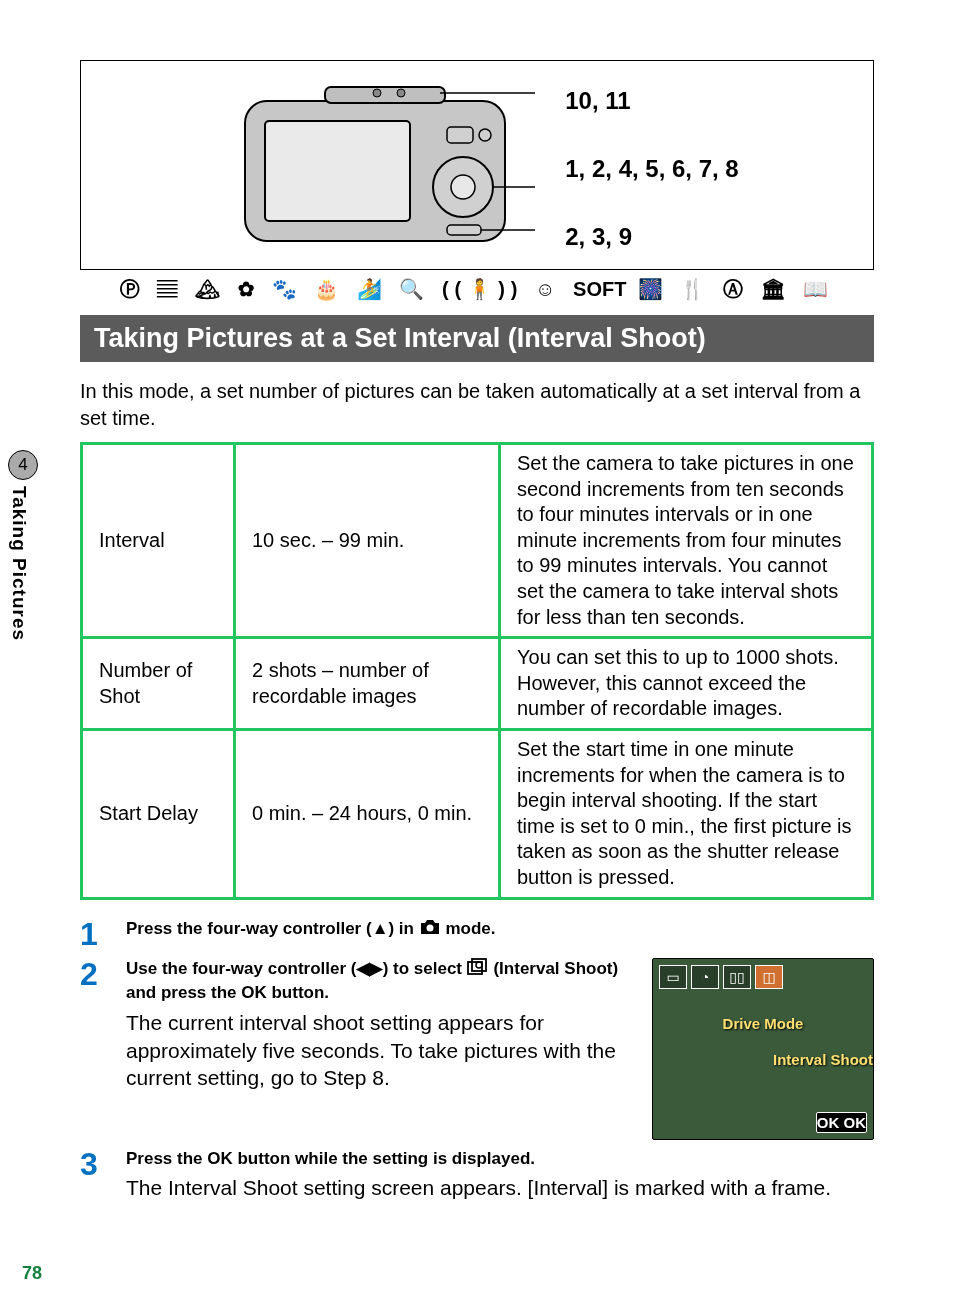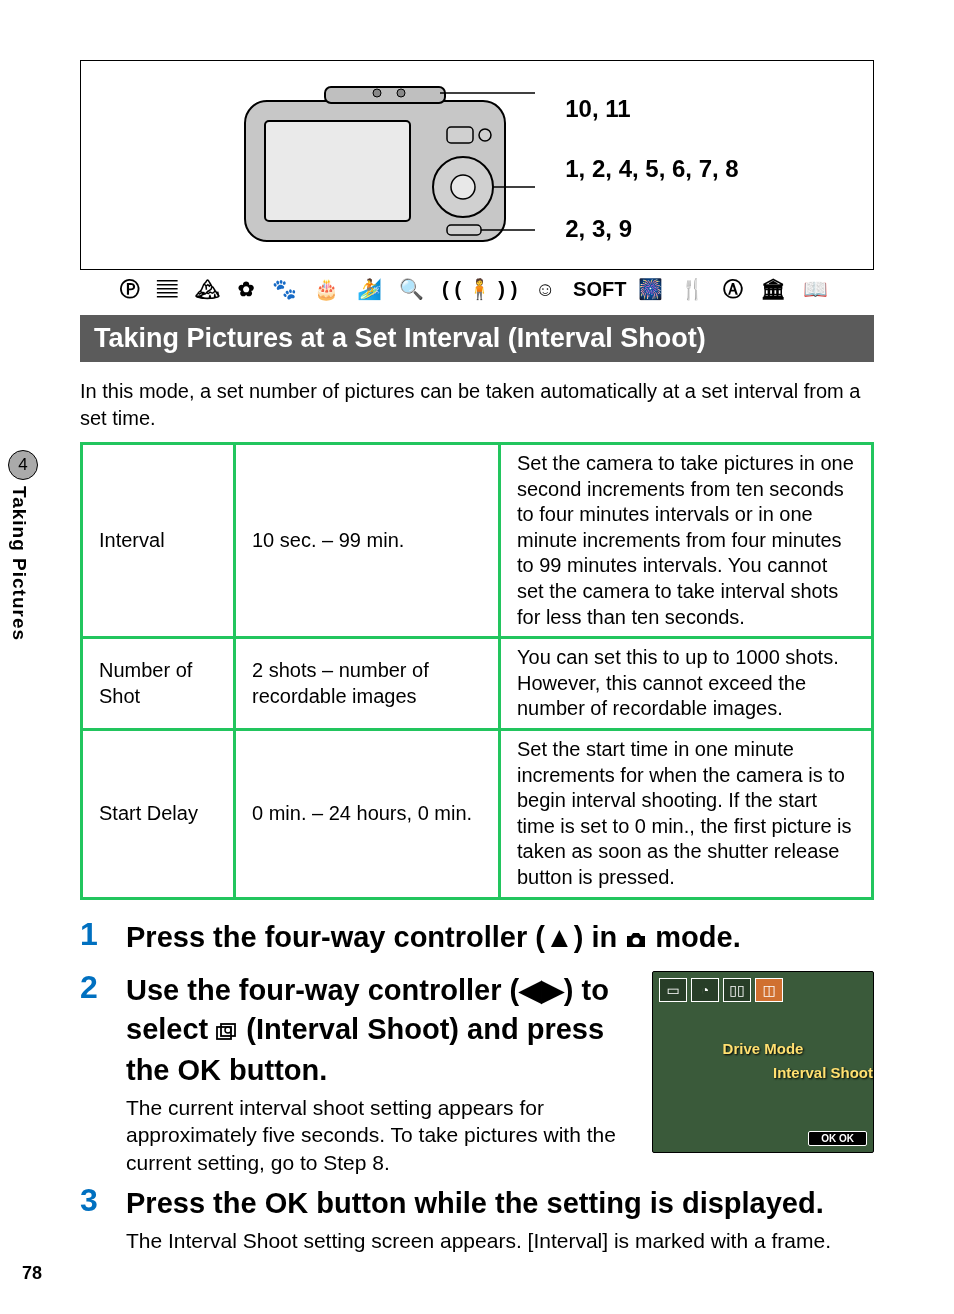--- a/index.html
+++ b/index.html
@@ -1,45 +1,45 @@
 <!DOCTYPE html>
 <html><head>
 <meta charset="utf-8">
 <style>
   html,body{margin:0;padding:0;background:#fff;font-family:Arial,Helvetica,sans-serif;color:#000}
   .page{width:954px;height:1314px;position:relative;box-sizing:border-box;padding:60px 80px 40px 80px}
   .side-tab{position:absolute;left:8px;top:450px;width:34px}
   .side-tab .circle{width:28px;height:28px;border-radius:50%;background:#aaa;border:1px solid #000;display:flex;align-items:center;justify-content:center;font-size:17px;margin-bottom:6px}
   .side-tab .vtext{writing-mode:vertical-rl;font-weight:bold;font-size:19px;letter-spacing:1px}
-  .page-num{position:absolute;left:22px;bottom:30px;font-weight:bold;font-size:18px;color:#000000}
+  .page-num{position:absolute;left:22px;bottom:30px;font-weight:bold;font-size:18px;color:#15803d}
   .diagram-box{border:1px solid #000;padding:18px 20px 10px 20px;margin-bottom:6px}
   .diagram-row{display:flex;align-items:center;justify-content:center}
   .camera{width:320px;height:180px;position:relative}
-  .callouts{display:flex;flex-direction:column;justify-content:center;gap:32px;margin-left:30px;font-weight:bold;font-size:24px;font-family:Arial}
+  .callouts{display:flex;flex-direction:column;justify-content:center;gap:40px;margin-left:30px;font-weight:bold;font-size:24px;font-family:Arial}
   .callouts div{position:relative}
   .icon-row{text-align:center;font-size:20px;letter-spacing:6px;margin:6px 0 12px 0;font-family:Arial;font-weight:bold}
   .section-title{background:#5b5b5b;color:#fff;font-weight:bold;font-size:27px;padding:8px 14px;margin-bottom:16px}
   .intro{font-size:20px;line-height:1.35;margin-bottom:10px}
   table.spec{width:100%;border-collapse:collapse;font-size:20px;margin-bottom:18px}
   table.spec td{border:3px solid #22c55e;padding:6px 16px;vertical-align:middle;line-height:1.28}
   table.spec td.c1{width:118px}
   table.spec td.c2{width:230px}
   .steps{font-size:22px}
   .step{display:flex;margin-bottom:8px}
   .step .num{width:46px;color:#0070c0;font-weight:bold;font-size:32px;font-family:Arial;line-height:1}
   .step .body{flex:1}
-  .step .heading{font-weight:bold;font-size:29px;line-height:1.35;margin-bottom:4px}
+  .step .heading{font-weight:bold;font-size:17px;line-height:1.35;margin-bottom:4px}
   .step .desc{font-size:21px;line-height:1.3}
   .step-with-thumb{display:flex;align-items:flex-start}
   .thumb{width:220px;height:180px;background:#3a5a3a;border:1px solid #000;position:relative;flex-shrink:0;border-radius:2px;overflow:hidden}
   .thumb .top-icons{position:absolute;top:6px;left:6px;display:flex;gap:4px}
   .thumb .top-icons span{width:26px;height:22px;border:1px solid #fff;display:flex;align-items:center;justify-content:center;font-size:14px;color:#fff;background:rgba(0,0,0,.3)}
-  .thumb .label1{position:absolute;top:68px;width:100%;text-align:center;color:#ffe070;font-weight:bold;font-size:15px;text-shadow:1px 1px 2px #000}
+  .thumb .label1{position:absolute;top:56px;width:100%;text-align:center;color:#ffe070;font-weight:bold;font-size:15px;text-shadow:1px 1px 2px #000}
   .thumb .label2{position:absolute;top:92px;width:100%;text-align:right;color:#ffe070;font-weight:bold;font-size:15px;text-shadow:1px 1px 2px #000}
-  .thumb .okb{position:absolute;bottom:6px;right:6px;color:#fff;font-size:10px;font-weight:bold;background:#000;border:1px solid #fff;padding:1px 12px;border-radius:2px}
+  .thumb .okb{position:absolute;bottom:6px;right:6px;color:#fff;font-size:15px;font-weight:bold;background:#000;border:1px solid #fff;padding:1px 0;border-radius:2px}
   .inline-icon{display:inline-block;vertical-align:-2px}
   .ok-label{font-weight:bold;font-family:Arial}
 </style>
 </head>
 <body>
 
 <div class="page">
 
   <div class="side-tab">
     <div class="circle">

